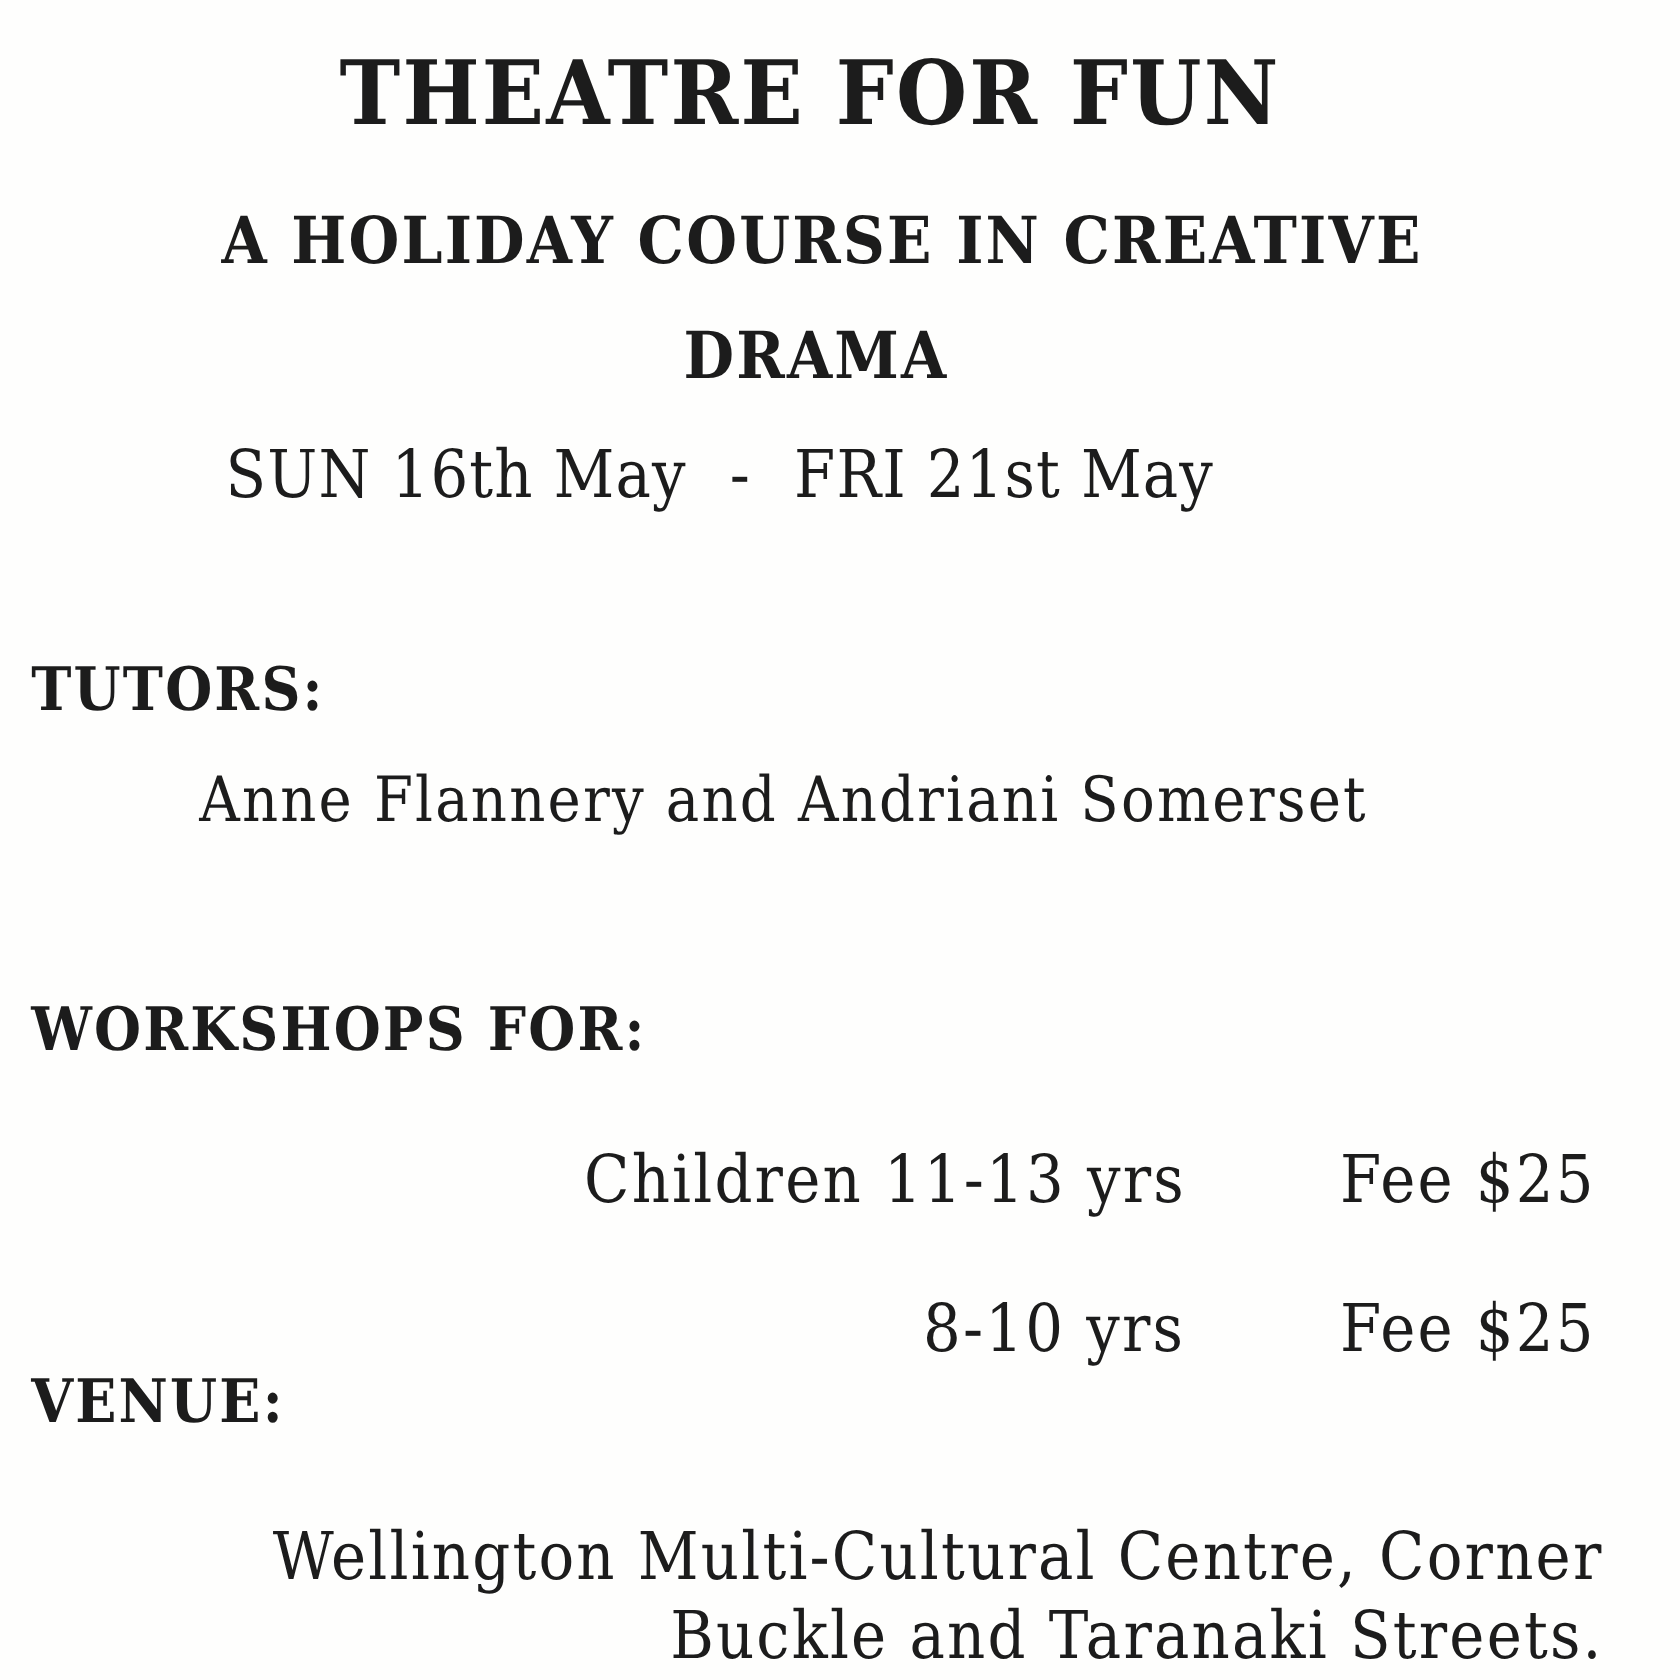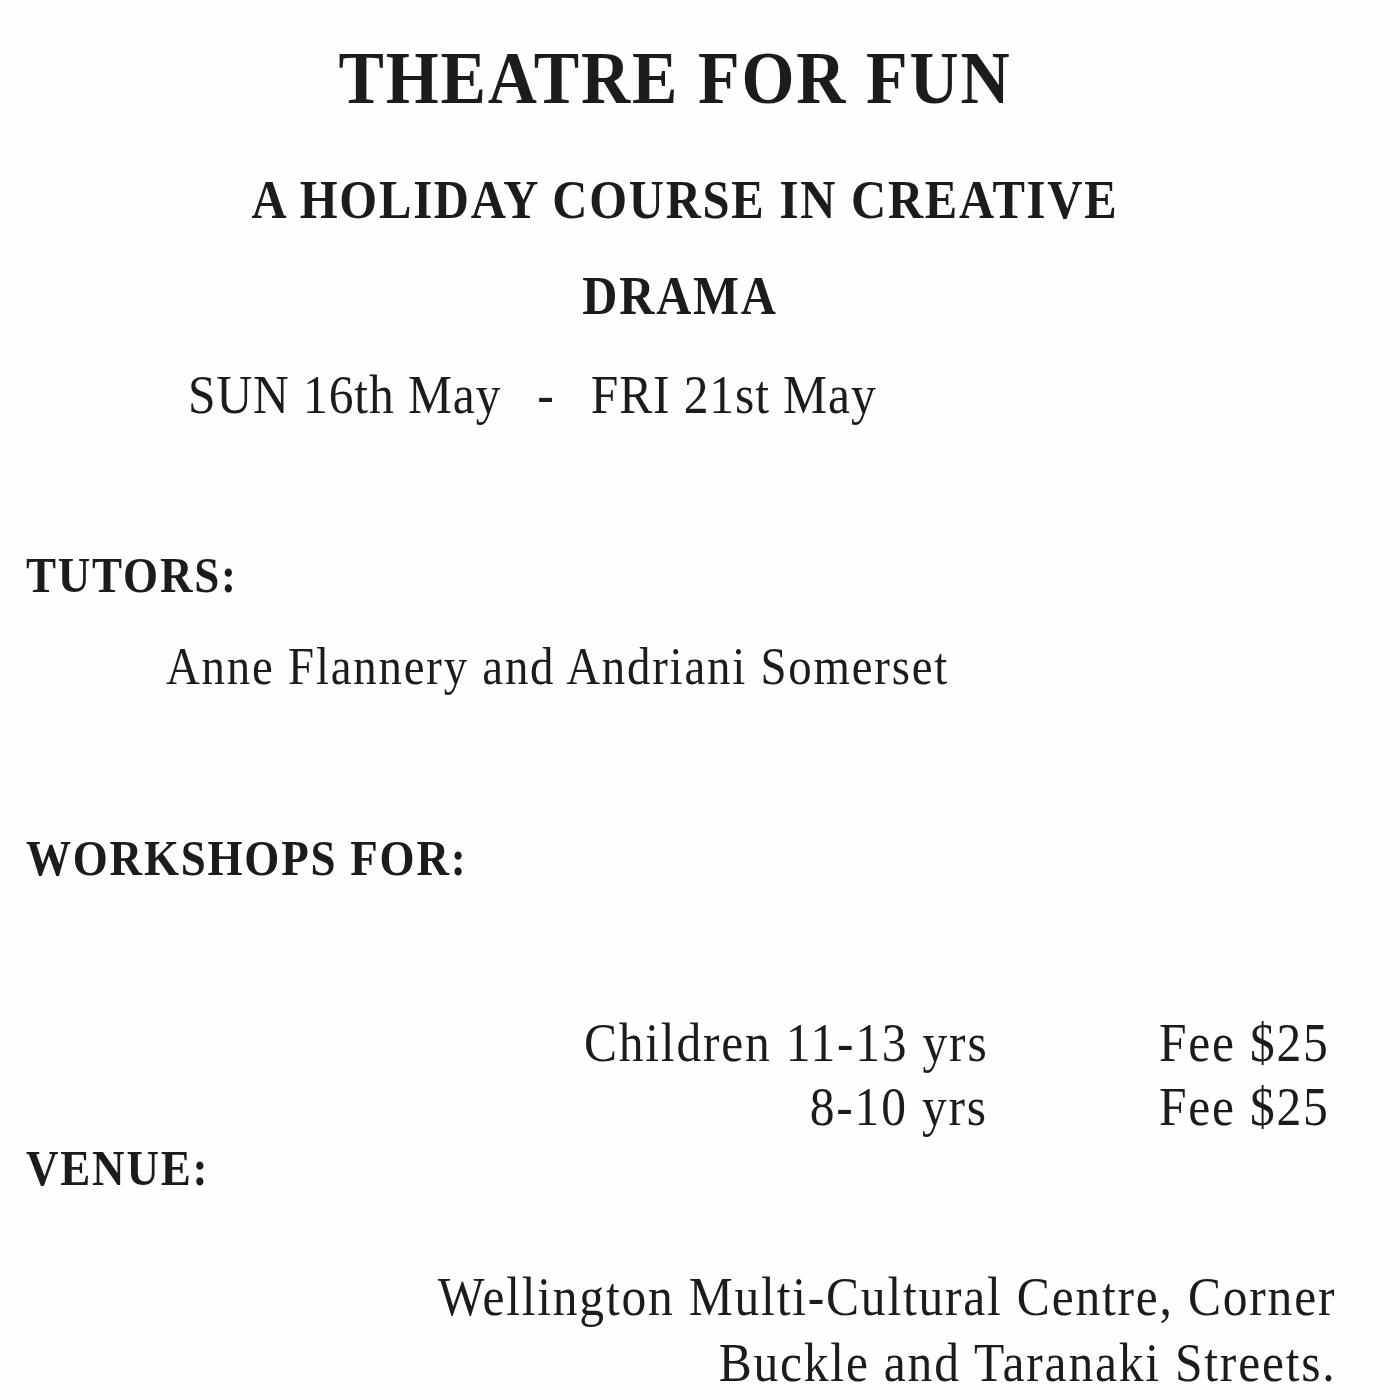--- a/index.html
+++ b/index.html
@@ -12,21 +12,20 @@
       height: 1400px;
       position: relative;
       overflow: hidden;
       color: #1c1c1c;
       font-family: "DejaVu Serif", "Liberation Serif", serif;
       background: #fefefd;
     }
     .page {
       position: absolute;
       inset: 0;
-      font-family: Liberation Serif, serif;
     }
     .abs { position: absolute; white-space: nowrap; }
 
     .title {
       left: 0; width: 1350px; top: 38px;
       text-align: center;
       font-weight: bold;
       font-size: 74px;
       letter-spacing: 2px;
       line-height: 80px;
@@ -106,21 +105,21 @@
       right: 70px;
       top: 0;
       font-size: 55px;
       line-height: 66px;
       letter-spacing: 2px;
       white-space: nowrap;
       transform: scaleX(0.9);
       transform-origin: 100% 0;
     }
     .row-1 { top: 930px; }
-    .row-2 { top: 1010px; }
+    .row-2 { top: 950px; }
     .row-3 { top: 1074px; }
 
     .venue-line {
       right: 64px;
       font-size: 55px;
       line-height: 66px;
       letter-spacing: 2px;
       transform: scaleX(0.9);
       transform-origin: 100% 0;
     }

